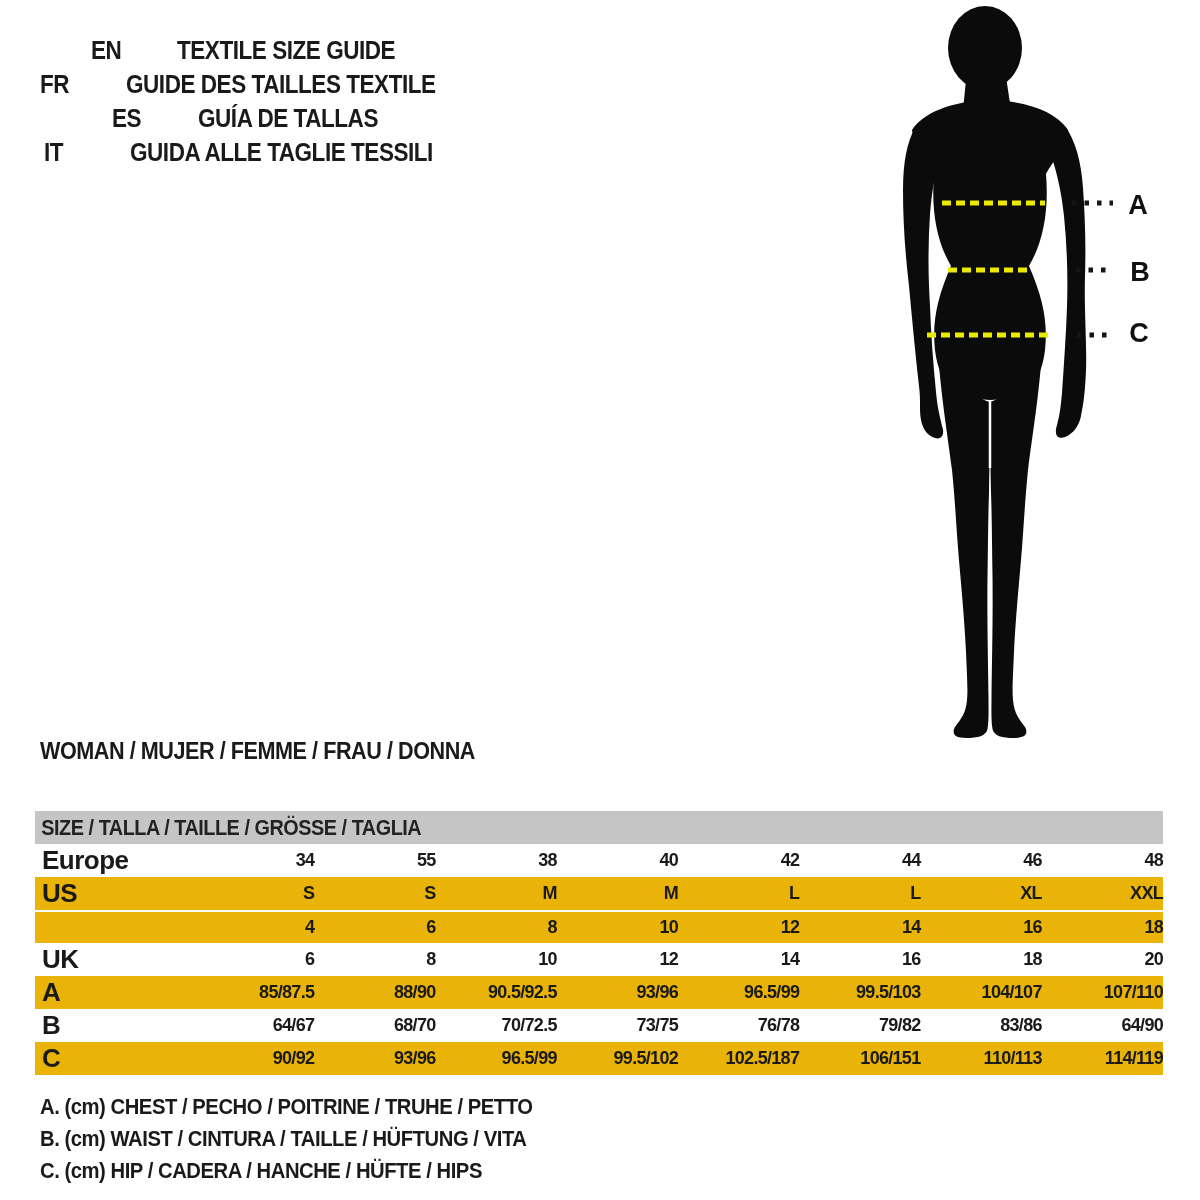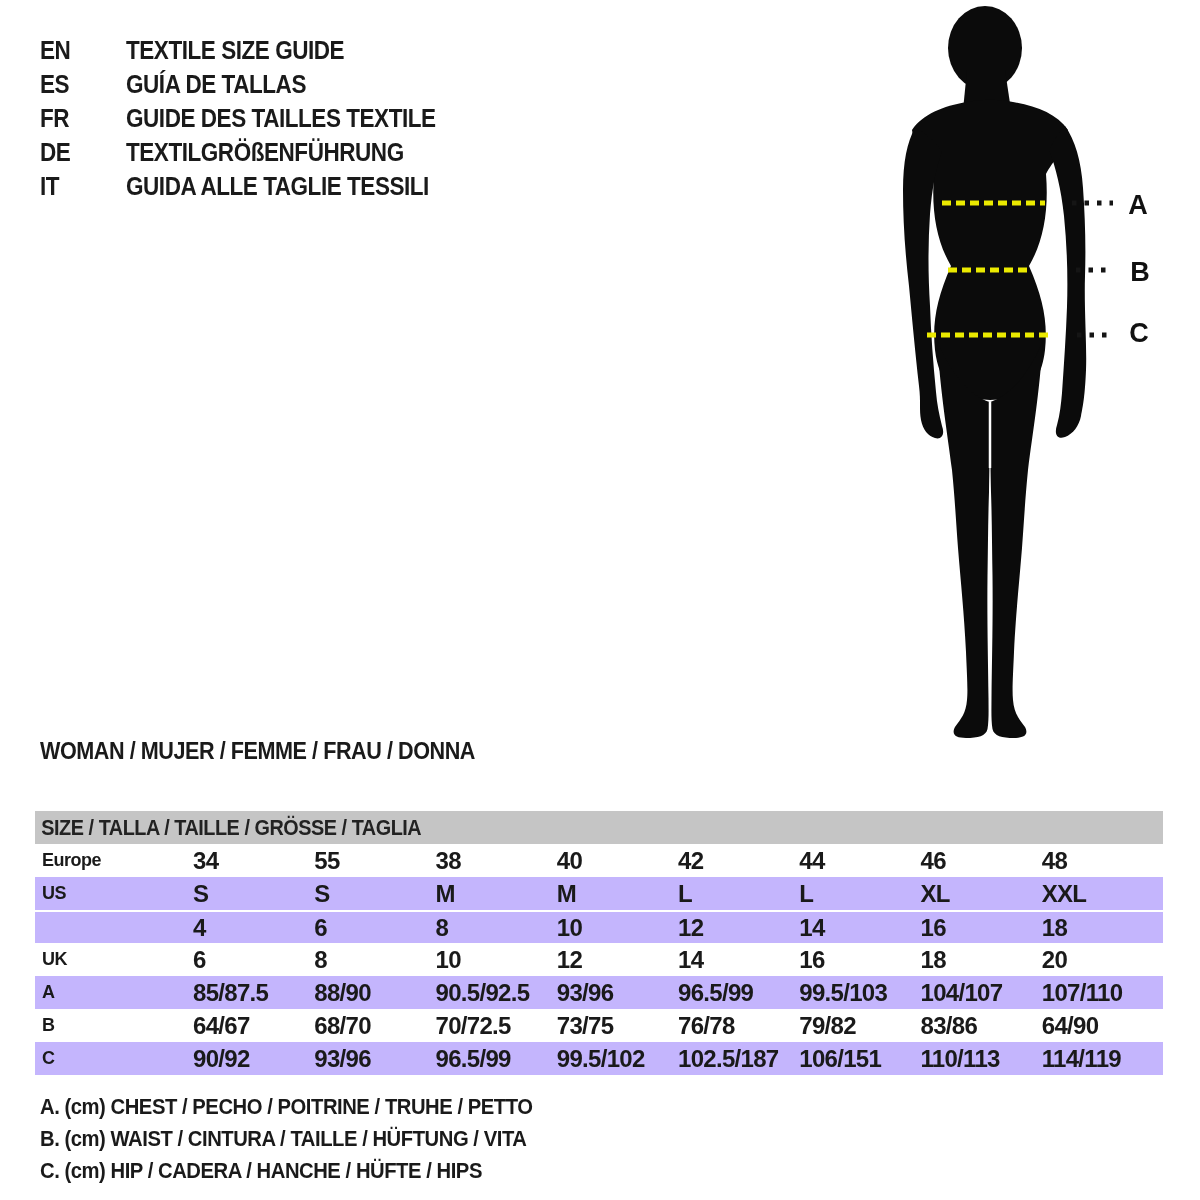--- a/index.html
+++ b/index.html
@@ -2,21 +2,21 @@
 <html><head>
 <meta charset="utf-8">
 <style>
   html,body{margin:0;padding:0;background:#fff;}
   #canvas{
     position:relative;width:1200px;height:1200px;background:#ffffff;
     font-family:"Liberation Sans",sans-serif;color:#1a1a1a;overflow:hidden;
   }
   
   .lang-list{position:absolute;left:40px;top:33px;}
-  .lang-row{display:flex;height:34px;align-items:center;}
+  .lang-row{display:flex;height:34px;align-items:center;justify-content:center;}
   .lang-code,.lang-label{
     font-size:25px;font-weight:700;letter-spacing:-0.5px;white-space:nowrap;
     transform:scaleX(0.9);transform-origin:left center;
   }
   .lang-code{width:86px;flex:0 0 86px;}
   
   .figure-svg{position:absolute;left:855px;top:0;width:260px;height:745px;}
   .marker-label{
     position:absolute;width:36px;text-align:center;font-size:27px;font-weight:700;
     color:#111;line-height:30px;
@@ -32,58 +32,54 @@
   
   .size-table{position:absolute;left:35px;top:811px;width:1128px;}
   .thead{
     background:#c5c5c5;height:33px;display:flex;align-items:center;
   }
   .thead-text{
     padding-left:7px;font-size:22px;font-weight:700;letter-spacing:-0.5px;white-space:nowrap;
     transform:scaleX(0.9);transform-origin:left center;color:#222;
   }
   .tr{display:flex;height:33px;align-items:center;}
-  .tr.shade{background:#c4b5fd;}
+  .tr.shade{background:#eab308;}
   .tr.shade + .tr.shade{border-top:2px solid #ffffff;height:31px;}
   .rlabel{
-    flex:0 0 151px;padding-left:7px;font-size:18px;font-weight:700;
+    flex:0 0 151px;padding-left:7px;font-size:26px;font-weight:700;
     letter-spacing:-0.5px;white-space:nowrap;
   }
   .cell{
-    flex:1 1 0;text-align:left;font-size:24px;font-weight:700;
+    flex:1 1 0;text-align:right;font-size:18px;font-weight:700;
     letter-spacing:-0.7px;white-space:nowrap;
   }
   
   .legend{position:absolute;left:40px;top:1091px;}
   .legend-row{
     height:32px;display:flex;align-items:center;font-size:22px;font-weight:700;
     letter-spacing:-0.5px;white-space:nowrap;transform:scaleX(0.92);transform-origin:left center;
   }
 </style>
 </head>
 <body>
 
 <div id="canvas">
 
   <div class="lang-list">
       <div class="lang-row">
         <span class="lang-code">EN</span>
         <span class="lang-label">TEXTILE SIZE GUIDE</span>
       </div>
       <div class="lang-row">
+        <span class="lang-code">FR</span>
+        <span class="lang-label">GUIDE DES TAILLES TEXTILE</span>
+      </div>
+      <div class="lang-row">
         <span class="lang-code">ES</span>
         <span class="lang-label">GUÍA DE TALLAS</span>
-      </div>
-      <div class="lang-row">
-        <span class="lang-code">FR</span>
-        <span class="lang-label">GUIDE DES TAILLES TEXTILE</span>
-      </div>
-      <div class="lang-row">
-        <span class="lang-code">DE</span>
-        <span class="lang-label">TEXTILGRÖßENFÜHRUNG</span>
       </div>
       <div class="lang-row">
         <span class="lang-code">IT</span>
         <span class="lang-label">GUIDA ALLE TAGLIE TESSILI</span>
       </div>
     </div>
 
   <svg class="figure-svg" viewBox="0 0 260 745" aria-hidden="true">
     <g fill="#0b0b0b">
 

